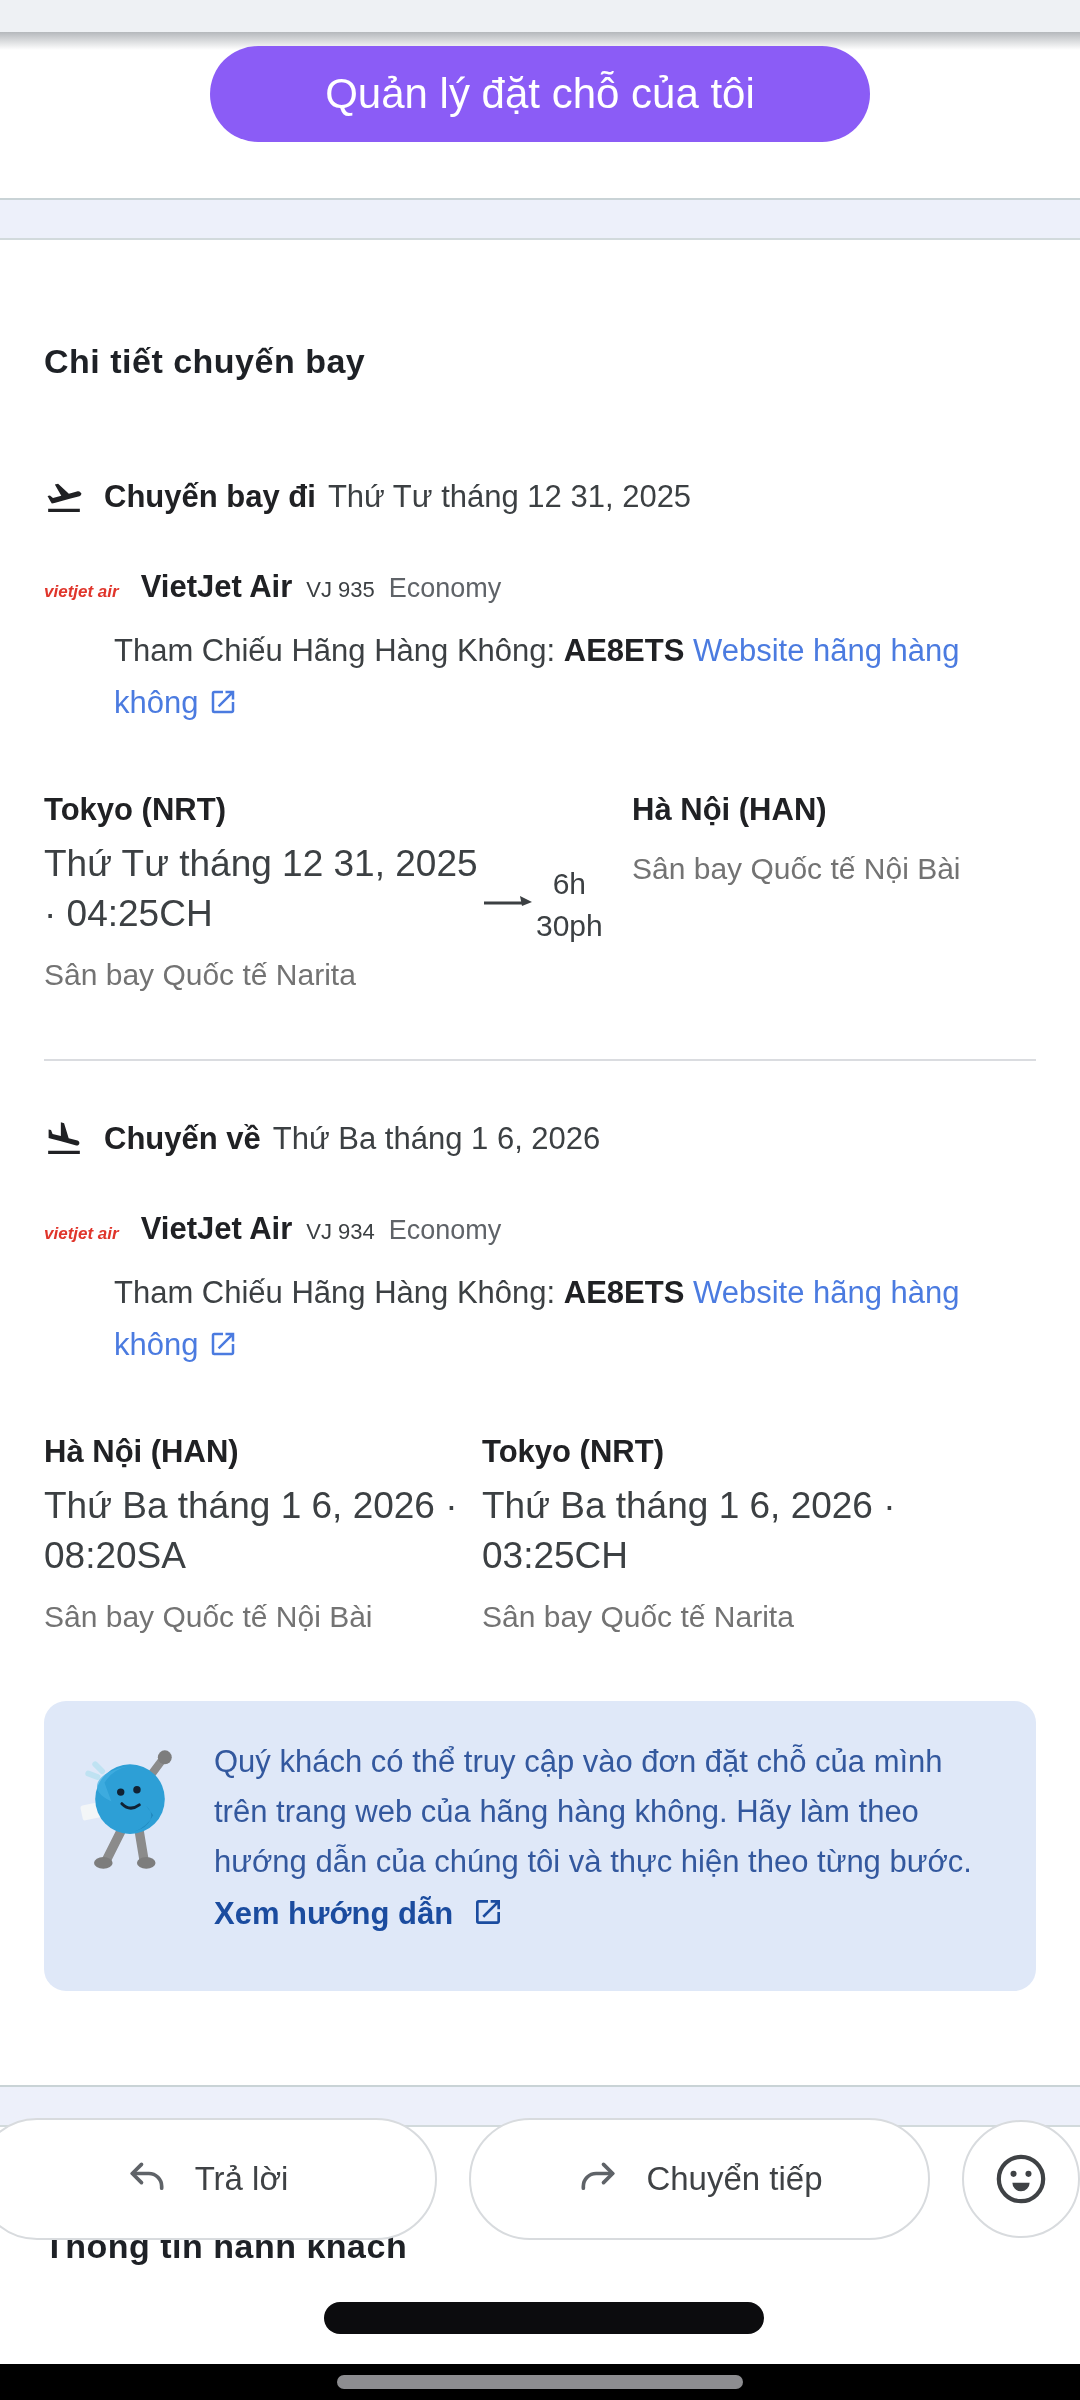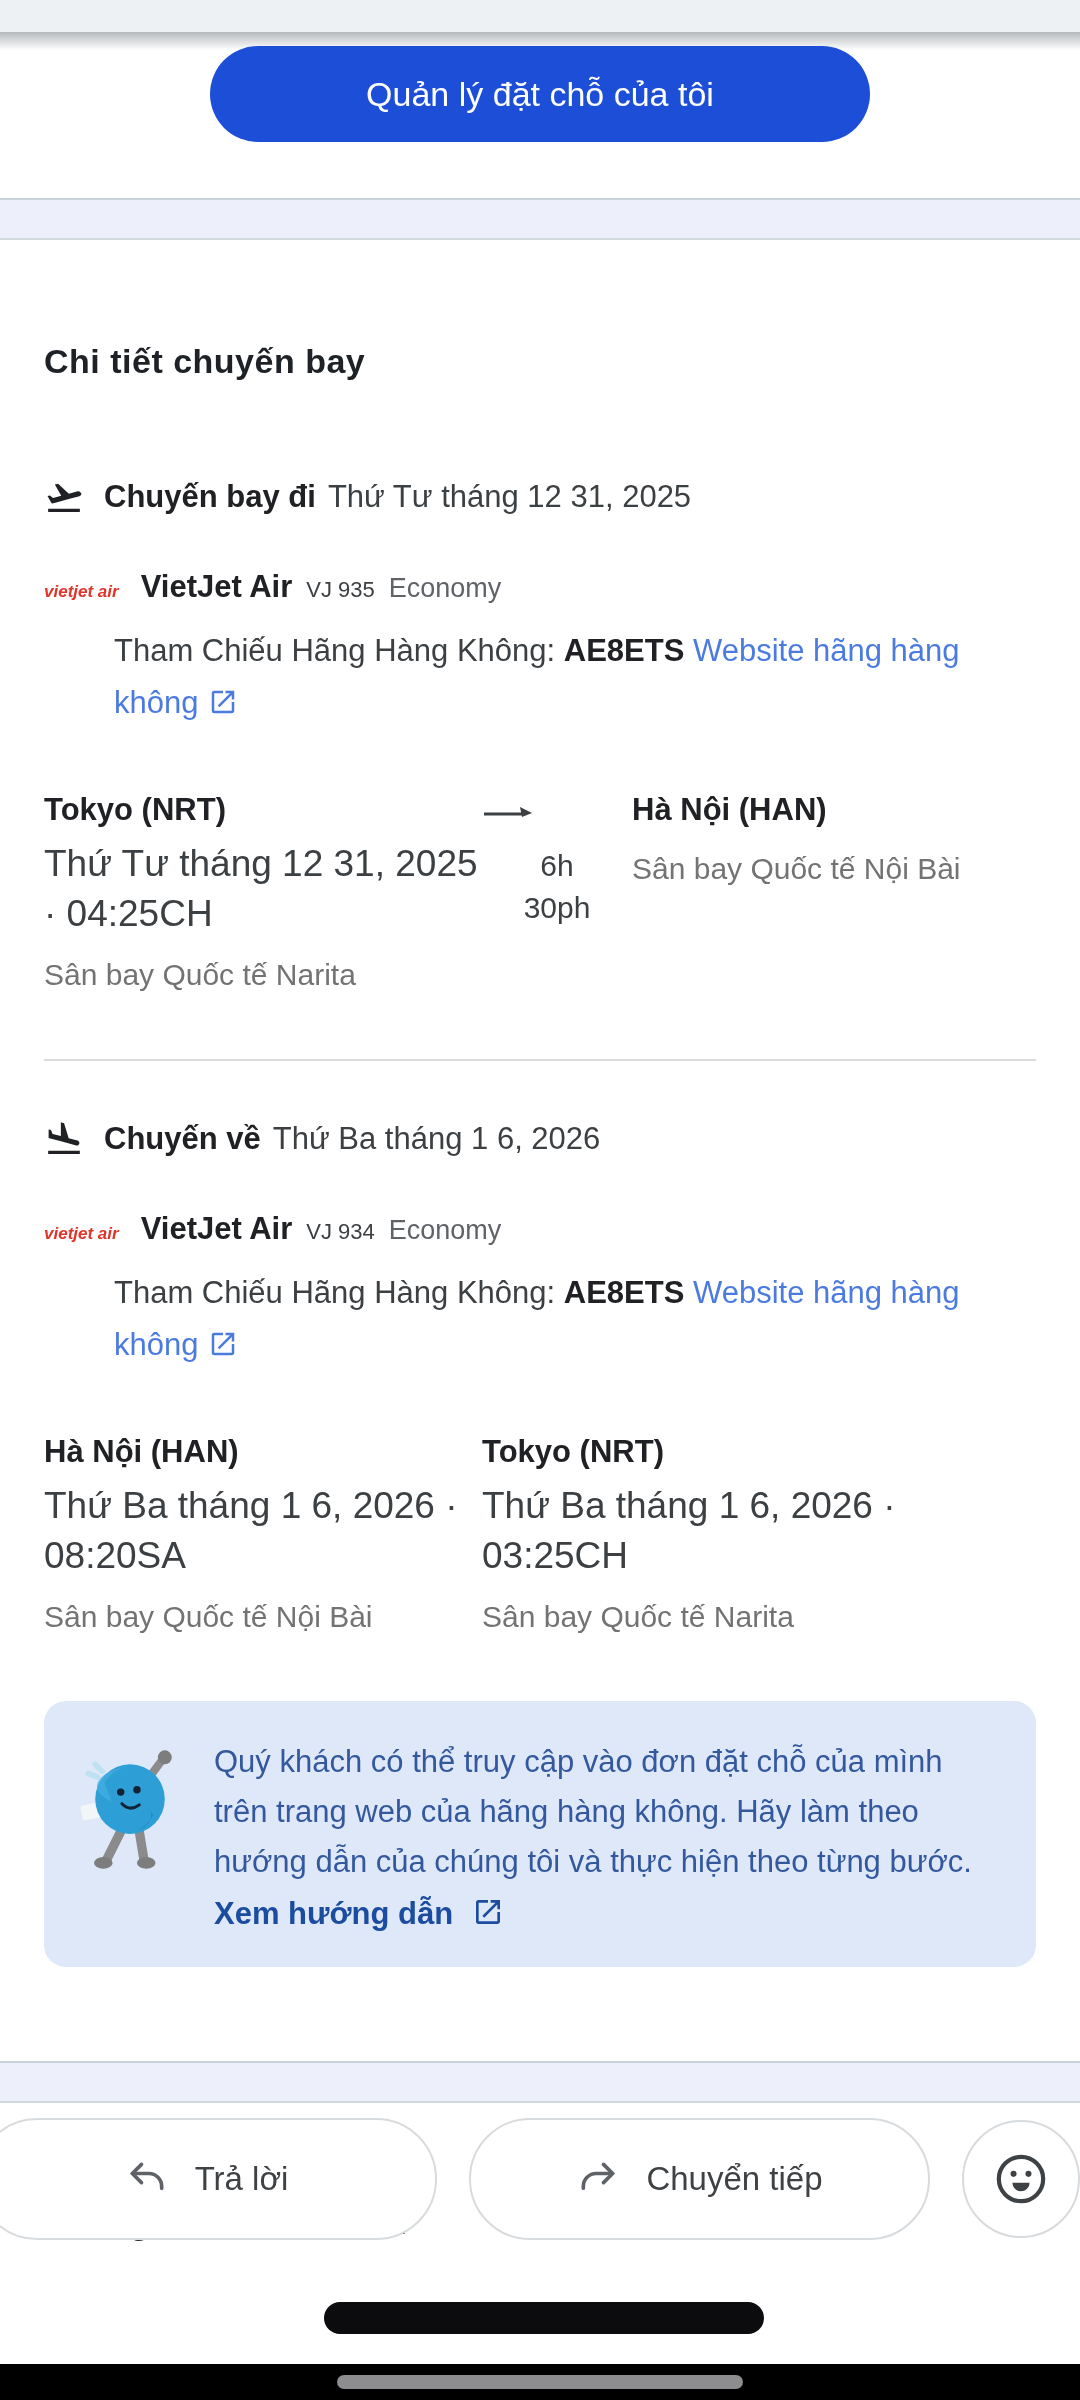--- a/index.html
+++ b/index.html
@@ -10,21 +10,21 @@
     background:#ffffff; color:#202124;
     width:1080px; height:2400px; position:relative; overflow:hidden;
   }
   
   .top-band { height:32px; background:#eef1f4; }
   .top-shadow { height:18px; background:linear-gradient(to bottom, rgba(90,98,106,0.45), rgba(255,255,255,0)); }
   
   .btn-wrap { display:flex; justify-content:center; margin-top:-4px; }
   .manage-btn {
     width:660px; height:96px; border:none; border-radius:48px;
-    background:#1d4ed8; color:#ffffff; font-size:34px;
+    background:#8b5cf6; color:#ffffff; font-size:42px;
     font-family:inherit; display:flex; align-items:center; justify-content:center;
     cursor:pointer;
     text-align:right;
   }
   
   .section-band {
     height:42px; background:#edf0fa;
     border-top:2px solid #c9d3d6; border-bottom:2px solid #d2dadc;
   }
   .gap56 { height:56px; }
@@ -58,29 +58,29 @@
   .ext-ico { width:30px; height:30px; vertical-align:-4px; margin-left:10px; }
   .ext-blue { fill:#4b7be0; }
   .ext-dark { fill:#1b4c9f; }
   
   .route { display:flex; margin-top:58px; }
   .ep { width:438px; }
   .ep.right { width:auto; flex:1; }
   .ep .city { font-size:31px; font-weight:bold; color:#202124; line-height:46px; }
   .ep .dt { font-size:37px; color:#3c4043; line-height:50px; margin-top:6px; }
   .ep .apt { font-size:30px; color:#737373; line-height:44px; margin-top:14px; }
-  .mid { width:150px; flex:none; display:flex; flex-direction:column; }
+  .mid { width:150px; flex:none; display:flex; align-items:center; }
   .mid .arrow-ico { margin-top:14px; }
   .mid .dur { margin-top:26px; font-size:30px; color:#3c4043; line-height:42px; text-align:center; }
   .seg-divider { border:none; border-top:2px solid #dadce0; margin:62px 0 0 0; }
   .seg2 { margin-top:58px; }
   
   .notice {
     margin-top:62px; background:#dfe8f8; border-radius:22px;
-    padding:36px 34px 28px 28px; display:flex; align-items:flex-start;
+    padding:36px 34px 52px 28px; display:flex; align-items:flex-start;
   }
   .mascot { width:116px; height:140px; flex:none; margin-right:26px; margin-top:6px; }
   .notice-body { font-size:31px; line-height:50px; color:#33589e; }
   .notice-link { font-weight:bold; color:#1b4c9f; margin-top:2px; cursor:pointer; }
   
   .action-bar {
     position:absolute; top:2118px; left:0; width:1080px;
     display:flex; align-items:center;
   }
   .pill {

